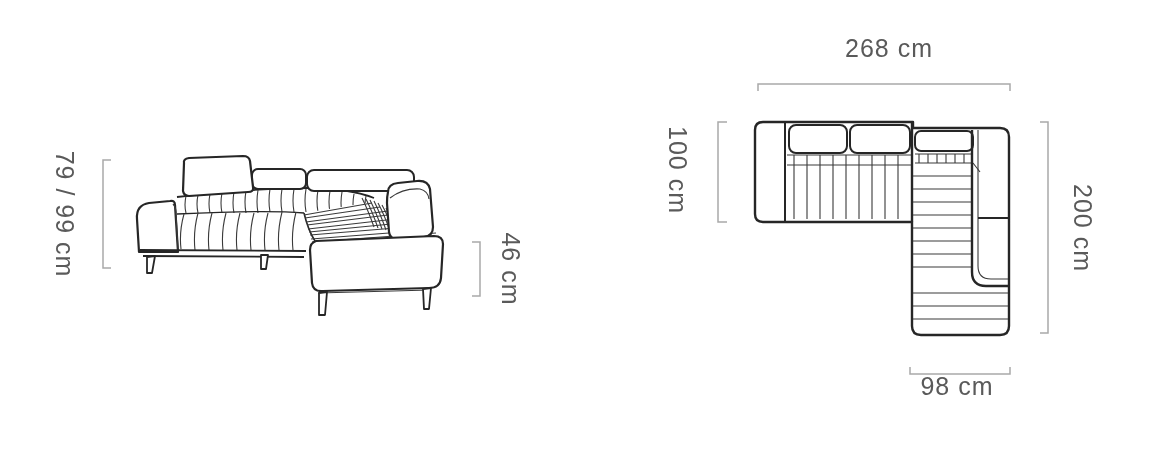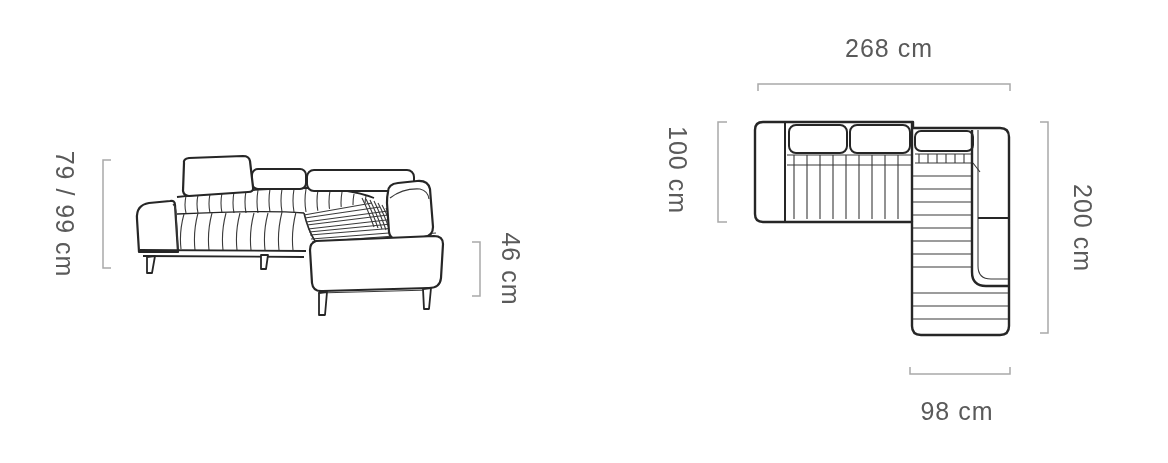--- a/index.html
+++ b/index.html
@@ -129,15 +129,15 @@
   <div class="dim-label vertical" style="left:64px;top:214px;">79 / 99 cm</div>
 
   <div class="dim-label vertical" style="left:510px;top:269px;">46 cm</div>
 
   <div class="dim-label" style="left:881px;top:48px;margin-left:8px;">268 cm</div>
 
   <div class="dim-label vertical" style="left:677px;top:170px;">100 cm</div>
 
   <div class="dim-label vertical" style="left:1082px;top:228px;">200 cm</div>
 
-  <div class="dim-label" style="left:957px;top:411px;">98 cm</div>
+  <div class="dim-label" style="left:957px;top:386px;">98 cm</div>
 
 </div>
 
 </body></html>

